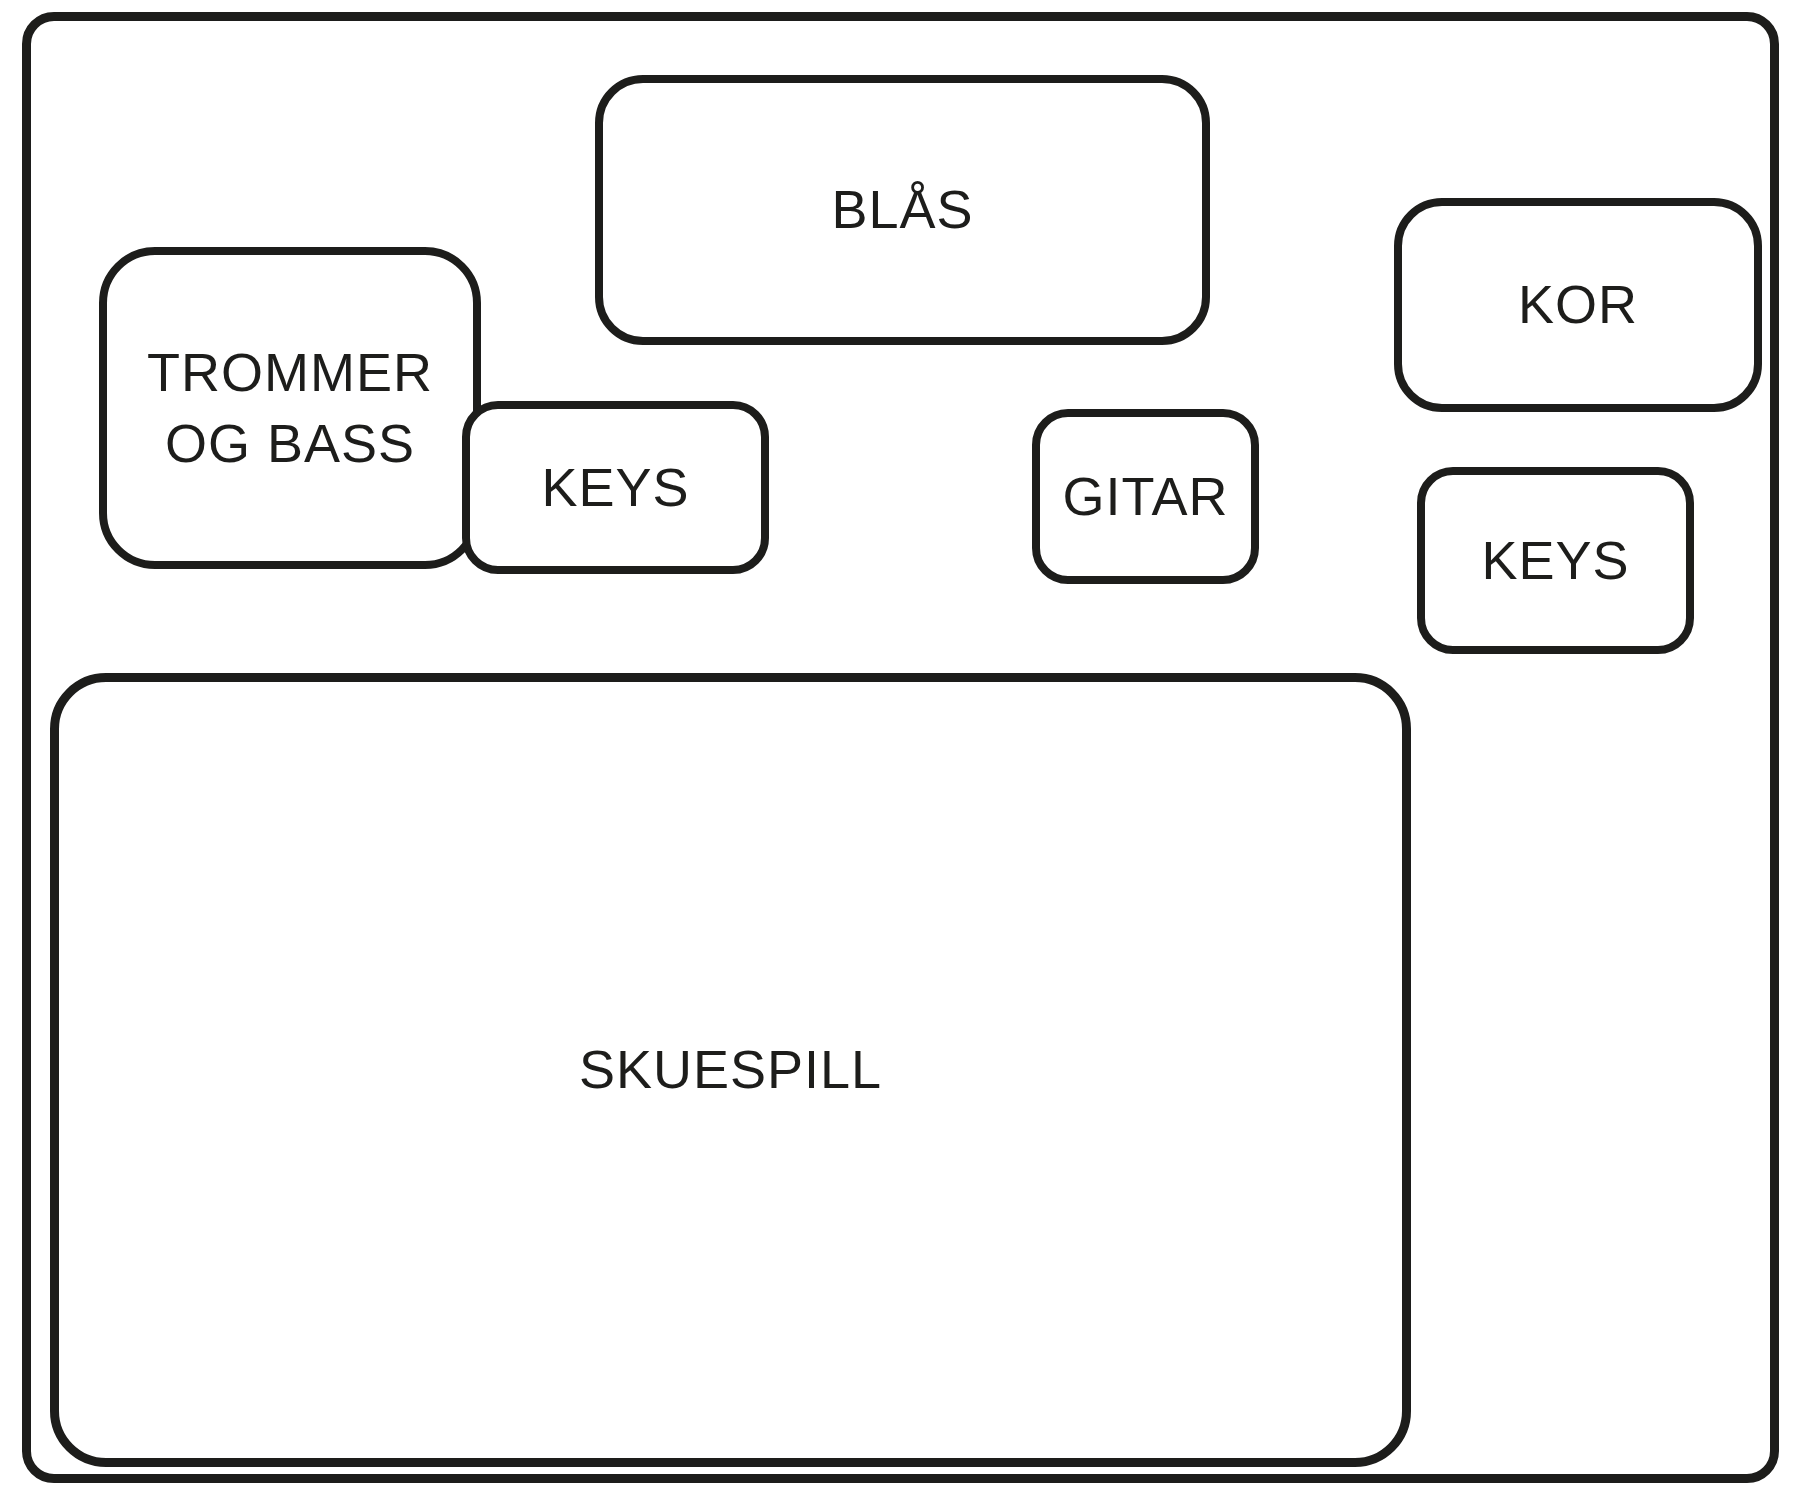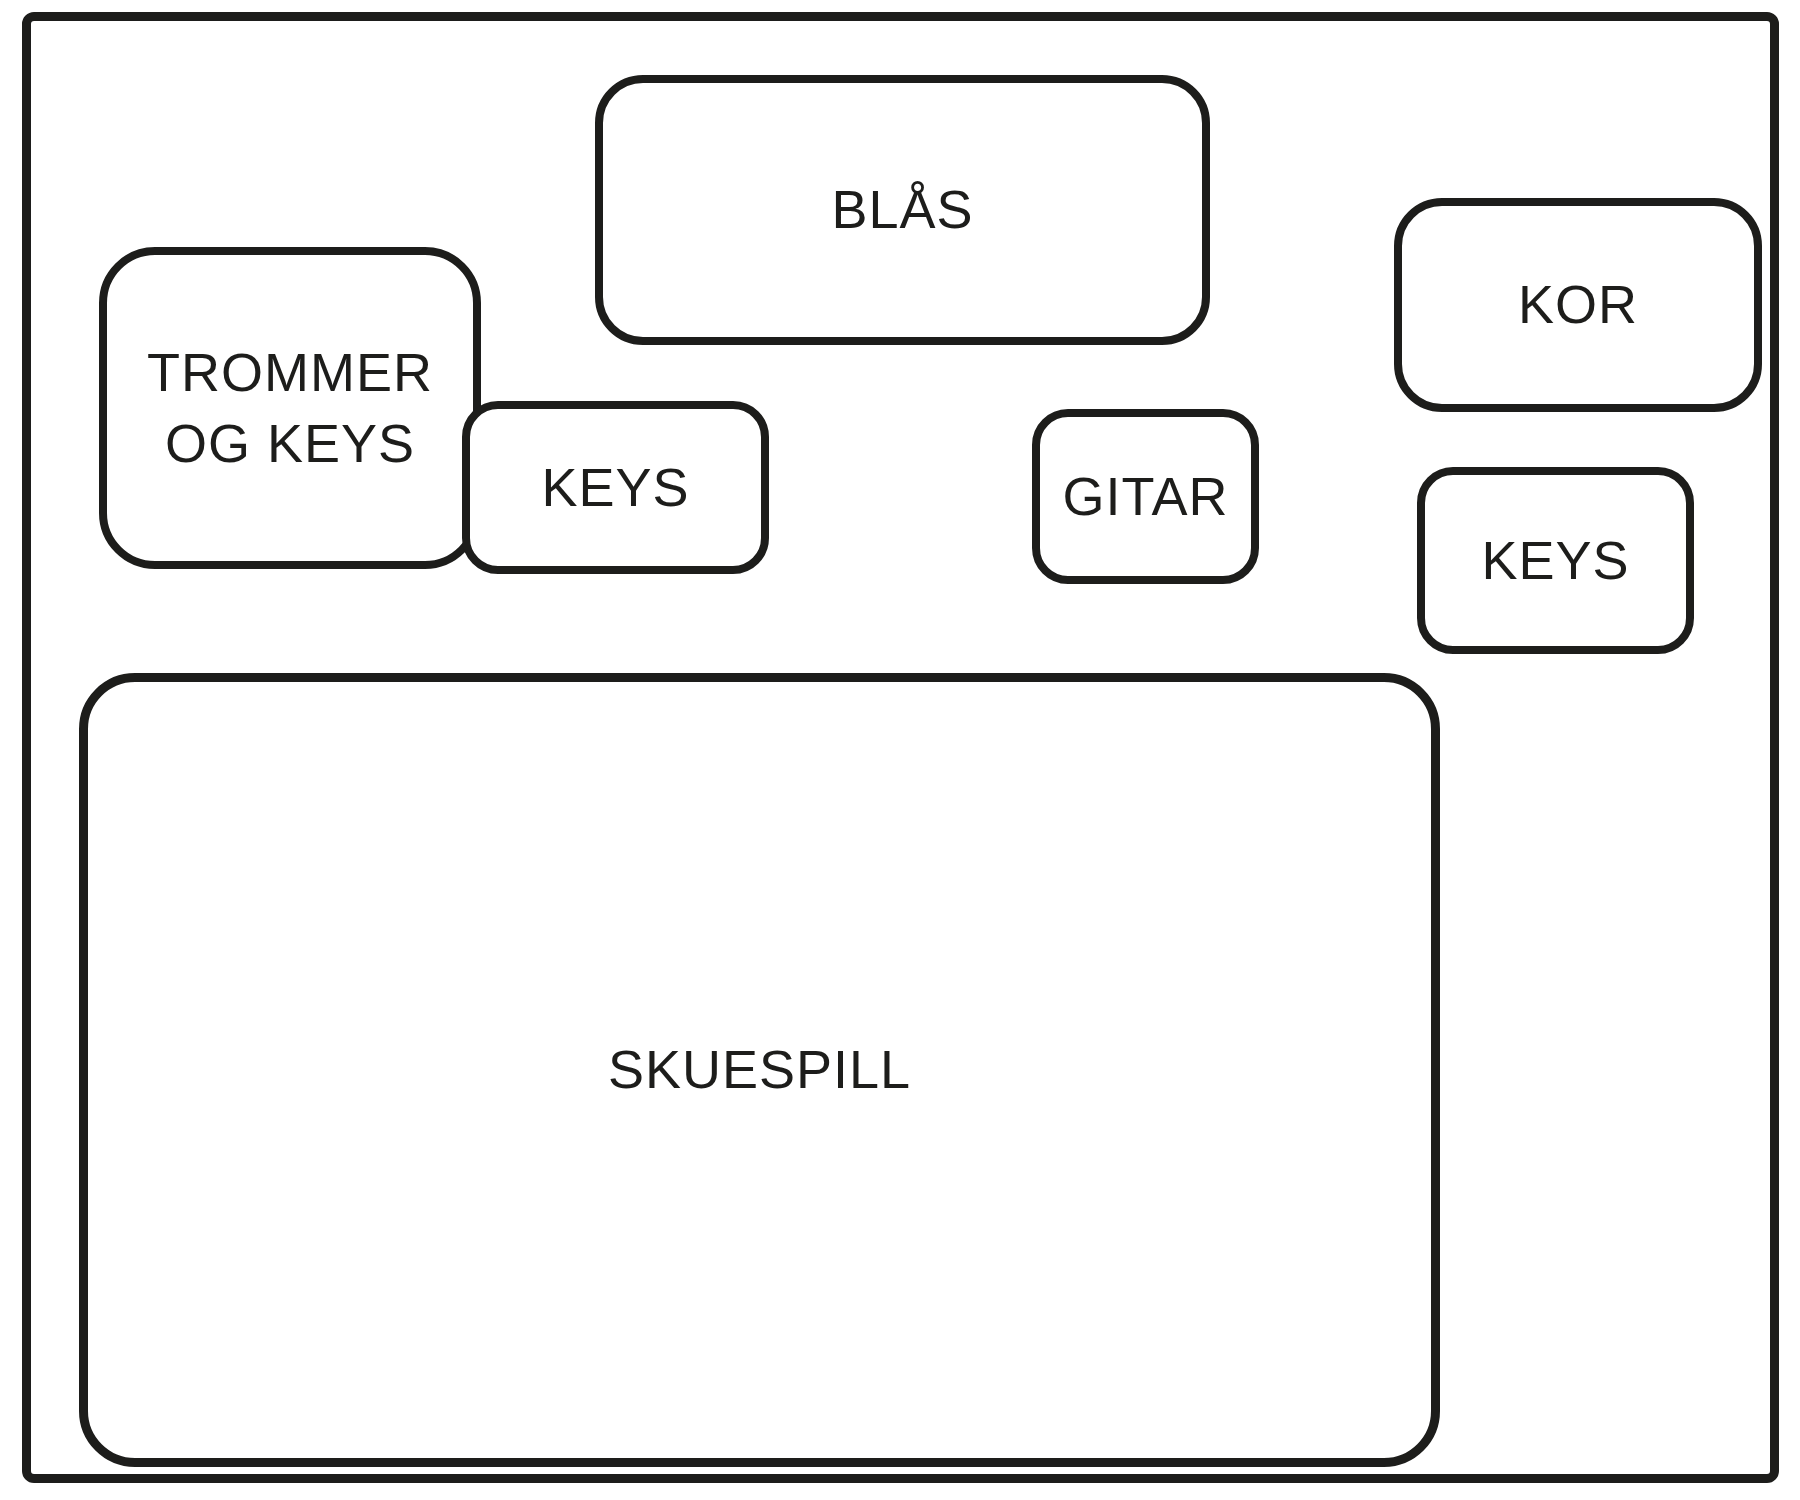--- a/index.html
+++ b/index.html
@@ -16,21 +16,21 @@
     font-family: "Liberation Sans", sans-serif;
     color: #1d1d1b;
   }
   .stage {
     position: absolute;
     left: 22px;
     top: 12px;
     width: 1757px;
     height: 1471px;
     border: 9px solid #1d1d1b;
-    border-radius: 12px;
+    border-radius: 32px;
     box-sizing: border-box;
   }
   .box {
     position: absolute;
     border: 8px solid #1d1d1b;
     border-radius: 38px;
     box-sizing: border-box;
     background: #ffffff;
     display: flex;
     align-items: center;
@@ -44,36 +44,36 @@
     color: #1d1d1b;
     white-space: nowrap;
   }
   
   .box--blas      { left: 564px;  top: 54px;  width: 615px;  height: 270px; border-radius: 48px; }
   .box--trommer   { left: 24px;   top: 226px; width: 382px;  height: 322px; border-radius: 56px; margin-left: 44px; }
   .box--keys-left { left: 431px;  top: 380px; width: 307px;  height: 173px; border-radius: 36px; }
   .box--gitar     { left: 1001px; top: 388px; width: 227px;  height: 175px; border-radius: 36px; text-align: right; }
   .box--kor       { left: 1363px; top: 177px; width: 368px;  height: 214px; border-radius: 48px; }
   .box--keys-right{ left: 1386px; top: 446px; width: 277px;  height: 187px; border-radius: 36px; }
-  .box--skuespill { left: 48px;   top: 652px; width: 1361px; height: 794px; border-radius: 56px; border-width: 9px; }
+  .box--skuespill { left: 19px;   top: 652px; width: 1361px; height: 794px; border-radius: 56px; border-width: 9px; }
 </style>
 </head>
 <body>
 
 <div class="page">
   <div class="stage">
 
     <div class="box box--blas">
       <span class="label">BLÅS</span>
     </div>
 
     <div class="box box--trommer">
       <span class="label">
         <span style="display:block;">TROMMER</span>
-        <span style="display:block;">OG KEYS</span>
+        <span style="display:block;">OG BASS</span>
       </span>
     </div>
 
     <div class="box box--keys-left">
       <span class="label">KEYS</span>
     </div>
 
     <div class="box box--gitar">
       <span class="label">GITAR</span>
     </div>

